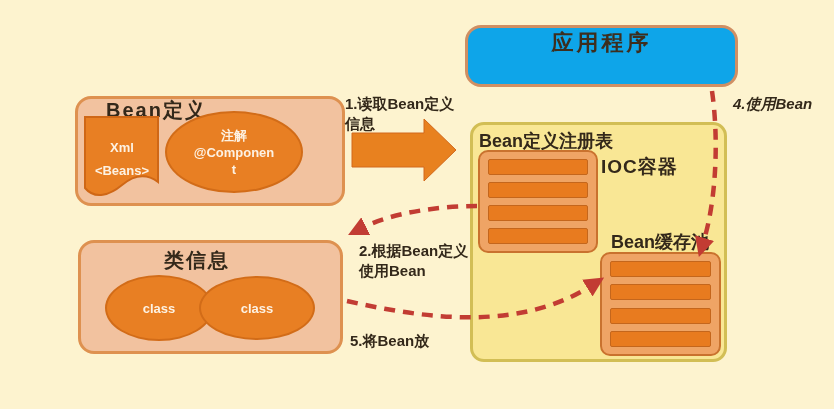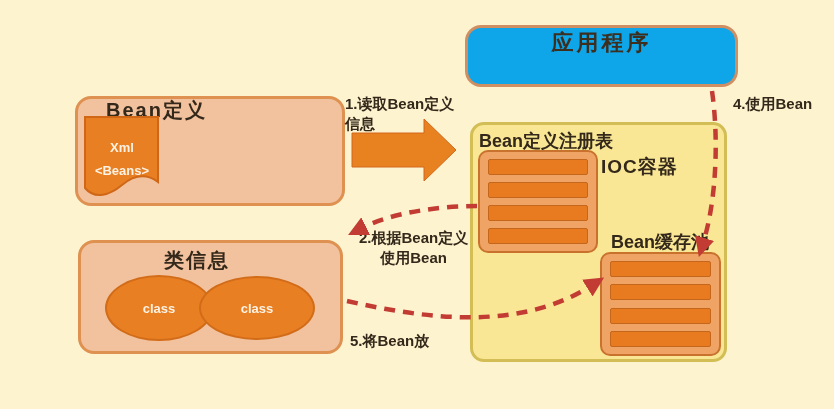--- a/index.html
+++ b/index.html
@@ -56,23 +56,23 @@
   }
   .reg-box   { left:478px; top:150px; width:120px; height:103px; }
   .cache-box { left:600px; top:252px; width:121px; height:104px; }
   .bean-bar {
     height:16px; background:#e87b1f; border:1px solid #c4661c; border-radius:2px;
   }
 
   
   .step { font-size:15px; line-height:20px; color:#33281a; }
   .step1 { left:345px; top:74px;margin-top:20px; }
-  .step2 { left:359px; top:228px;text-align:center; }
+  .step2 { left:359px; top:241px; }
   .step3 { left:350px; top:331px; }
-  .step4 { left:733px; top:94px; }
+  .step4 { left:733px; top:94px;font-style:italic; }
 
   
   .overlay { left:0; top:0; width:834px; height:413px; pointer-events:none; z-index:20; }
   .doc-text { fill:#fdf2e3; font-size:13px; font-weight:bold; text-anchor:middle;
               font-family:"Liberation Sans","DejaVu Sans",sans-serif; }
   .dash {
     fill:none; stroke:#c23c33; stroke-width:4.5; stroke-dasharray:11 8;
   }
   .bottom-strip { left:0; bottom:0; width:834px; height:4px; background:#ffffff; }
 </style>
@@ -80,20 +80,25 @@
 <body>
 
 <div class="stage">
 
   <div class="abs app-box">
     <span class="app-title">应用程序</span>
   </div>
 
   <div class="abs salmon-box bean-def-box"></div>
   <span class="abs box-title bean-def-title">Bean定义</span>
+  <div class="abs o-ellipse annot-ellipse">
+    <span>注解</span>
+    <span>@Componen</span>
+    <span>t</span>
+  </div>
 
   <div class="abs salmon-box class-box"></div>
   <span class="abs box-title class-title">类信息</span>
   <div class="abs o-ellipse class-ellipse-left">
     <span>class</span>
   </div>
   <div class="abs o-ellipse class-ellipse-right">
     <span>class</span>
   </div>
 

